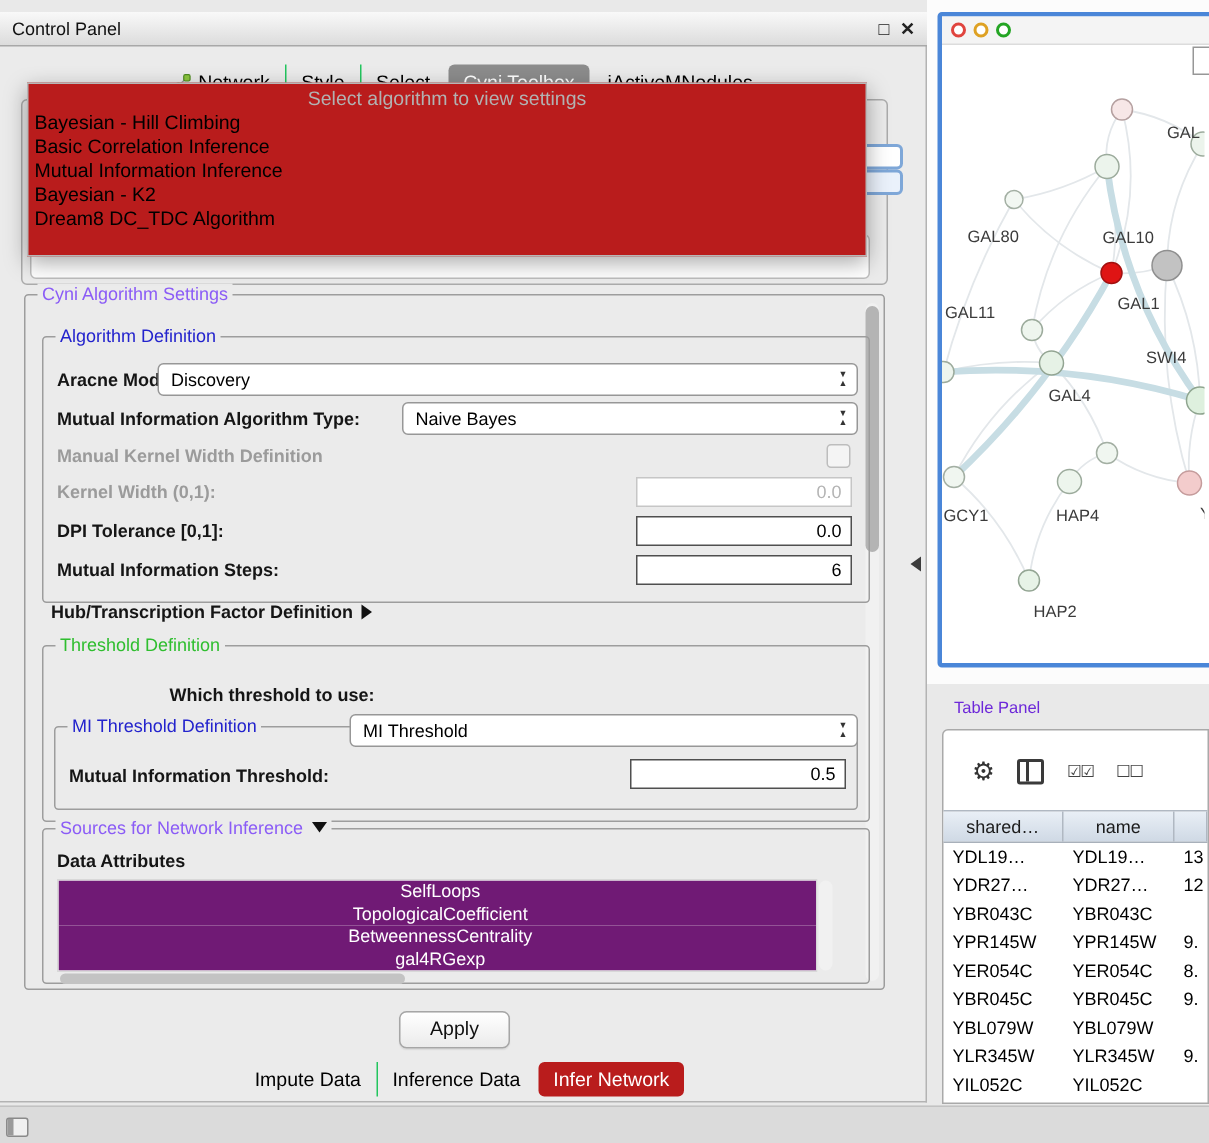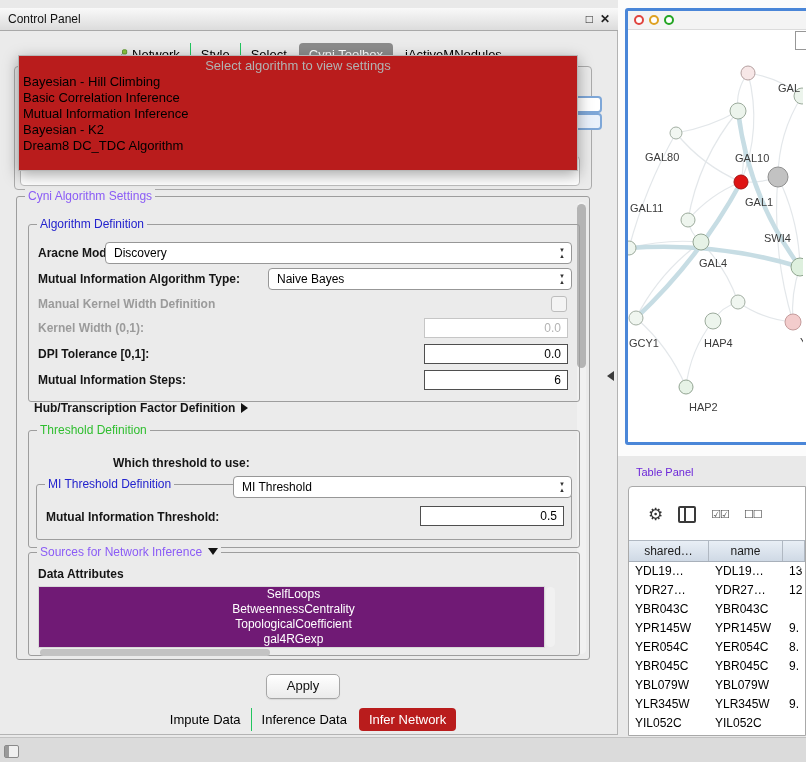--- a/index.html
+++ b/index.html
@@ -257,22 +257,22 @@
 </div>
 
 <div id="sources-box" class="groupbox">
   <span class="legend"><span>Sources for Network Inference</span><span class="tri-down"></span></span>
 </div>
 
 <span class="lbl" style="left:38px;top:567px;">Data Attributes</span>
 
 <div id="attr-list" class="abs">
     <div class="list-item">SelfLoops</div>
+    <div class="list-item">TopologicalCoefficient</div>
     <div class="list-item">BetweennessCentrality</div>
-    <div class="list-item">TopologicalCoefficient</div>
     <div class="list-item">gal4RGexp</div>
   </div>
 <div class="vtrack" style="left:546px;top:587px;height:60px;"></div>
 <div class="hthumb" style="left:40px;top:649px;width:230px;"></div>
 
 <div id="apply-btn" class="abs">
   <span>Apply</span>
 </div>
 
 <div id="bottom-tab-bar" class="abs">

